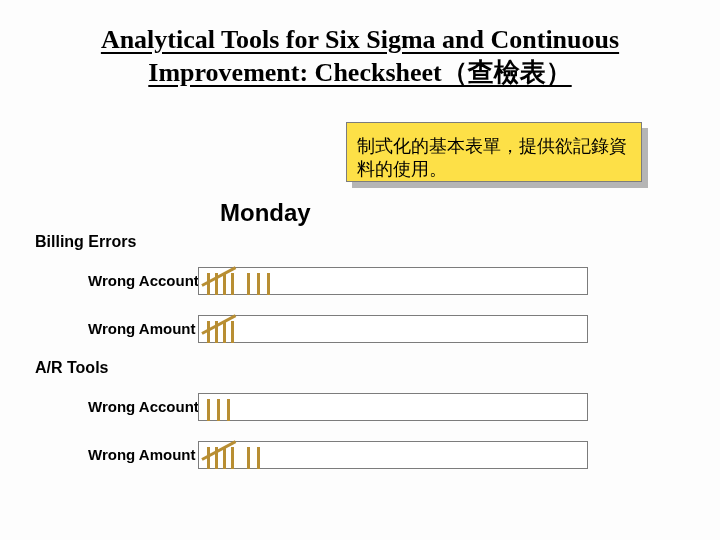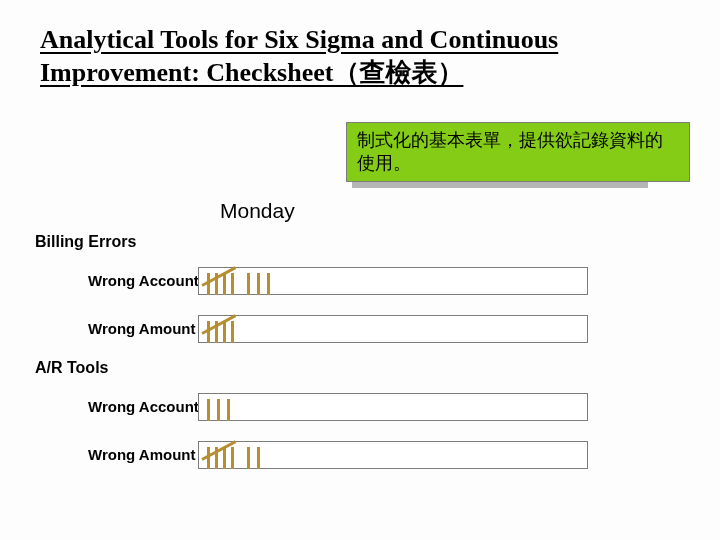--- a/index.html
+++ b/index.html
@@ -14,20 +14,21 @@
   }
   .slide {
     position: relative;
     width: 720px;
     height: 540px;
     padding: 24px 40px 0 40px;
   }
   .title {
     font-size: 26px;
     font-weight: bold;
+    text-align: center;
     line-height: 1.25;
     text-decoration: underline;
     text-underline-offset: 4px;
     margin: 0 0 20px 0;
     font-family: "Times New Roman", serif;
   }
   .callout-wrap {
     position: absolute;
     top: 122px;
     left: 346px;
@@ -35,38 +36,38 @@
   .callout-shadow {
     position: absolute;
     top: 6px;
     left: 6px;
     width: 296px;
     height: 60px;
     background: #b5b5b5;
   }
   .callout {
     position: relative;
-    width: 344px;
+    width: 296px;
     height: 60px;
-    background: #84cc16;
+    background: #fde047;
     border: 1.5px solid #7c7c7c;
-    padding: 6px 10px;
+    padding: 12px 10px;
     font-family: "Microsoft JhengHei", "PMingLiU", sans-serif;
     font-size: 18px;
     line-height: 1.3;
     font-weight: 500;
     color: #000;
   }
   .day-label {
     position: absolute;
     top: 199px;
     left: 220px;
     font-family: Arial, sans-serif;
-    font-size: 21px;
-    font-weight: normal;
+    font-size: 24px;
+    font-weight: bold;
   }
   .group-label {
     position: absolute;
     font-family: Arial, sans-serif;
     font-size: 16px;
     font-weight: bold;
     text-align: center;
   }
   .row-label {
     position: absolute;

